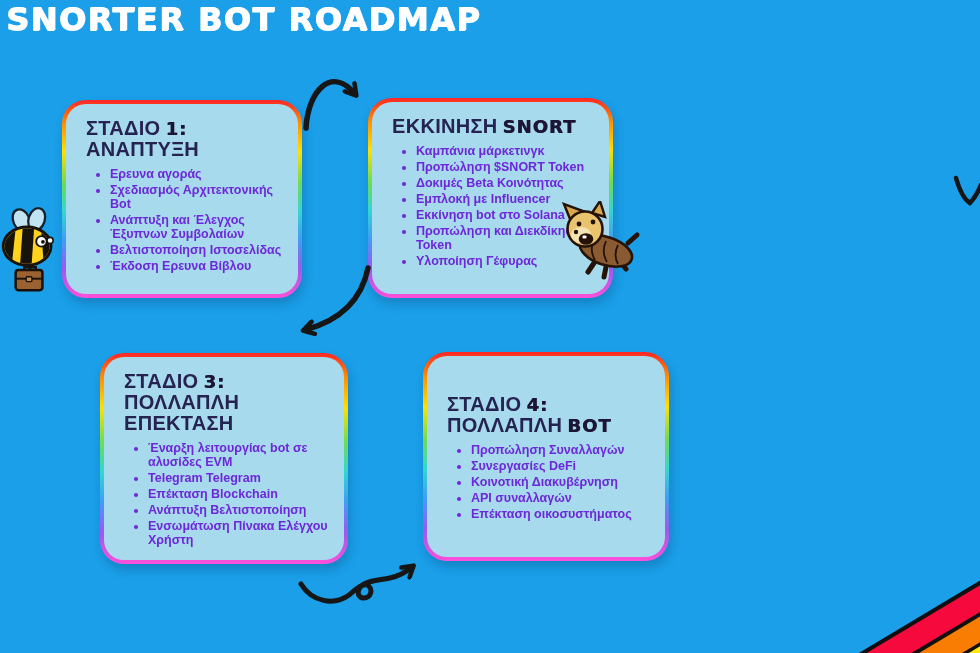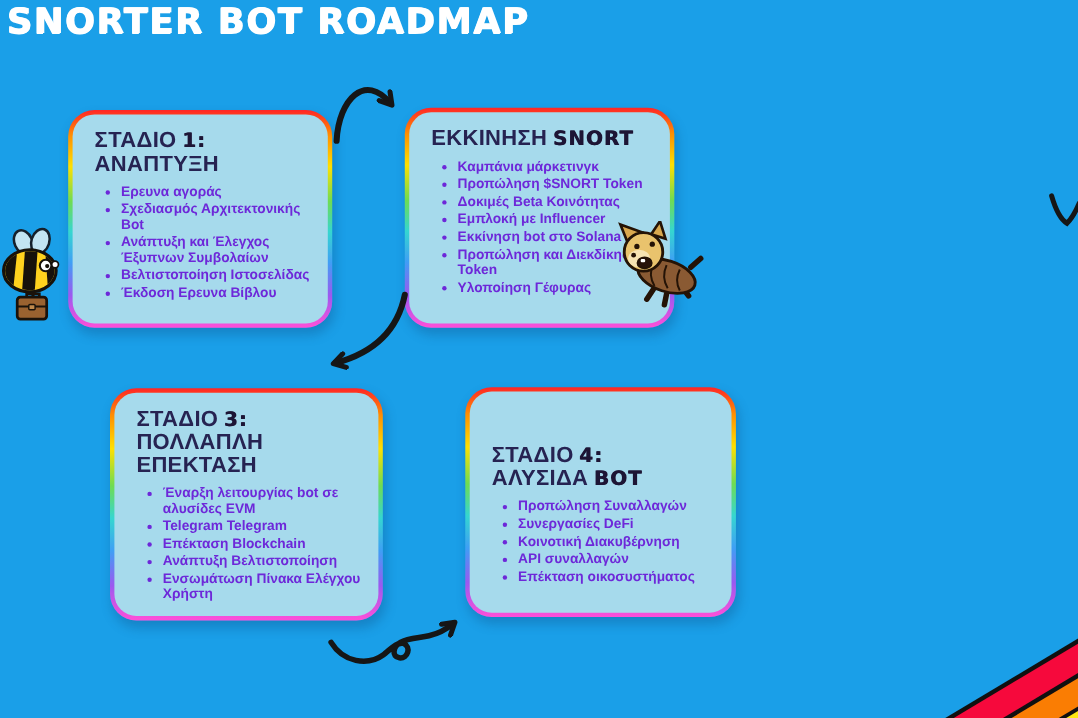--- a/index.html
+++ b/index.html
@@ -171,24 +171,24 @@
           <li>Έναρξη λειτουργίας bot σε αλυσίδες EVM</li>
           <li>Telegram Telegram</li>
           <li>Επέκταση Blockchain</li>
           <li>Ανάπτυξη Βελτιστοποίηση</li>
           <li>Ενσωμάτωση Πίνακα Ελέγχου Χρήστη</li>
         </ul>
     </div>
   </div>
 
   <div class="card card-4">
-    <div class="card-inner" style="padding-top:48px;">
+    <div class="card-inner" style="padding-top:38px;">
       <div class="heading">
         <div class="h-line"><span>ΣΤΑΔΙΟ</span><span class="chunky">4:</span></div>
-        <div class="h-line"><span>ΑΛΥΣΙΔΑ</span><span class="chunky">BOT</span></div>
+        <div class="h-line"><span>ΠΟΛΛΑΠΛΗ</span><span class="chunky">BOT</span></div>
       </div>
       <ul class="items">
           <li>Προπώληση Συναλλαγών</li>
           <li>Συνεργασίες DeFi</li>
           <li>Κοινοτική Διακυβέρνηση</li>
           <li>API συναλλαγών</li>
           <li>Επέκταση οικοσυστήματος</li>
         </ul>
     </div>
   </div>

